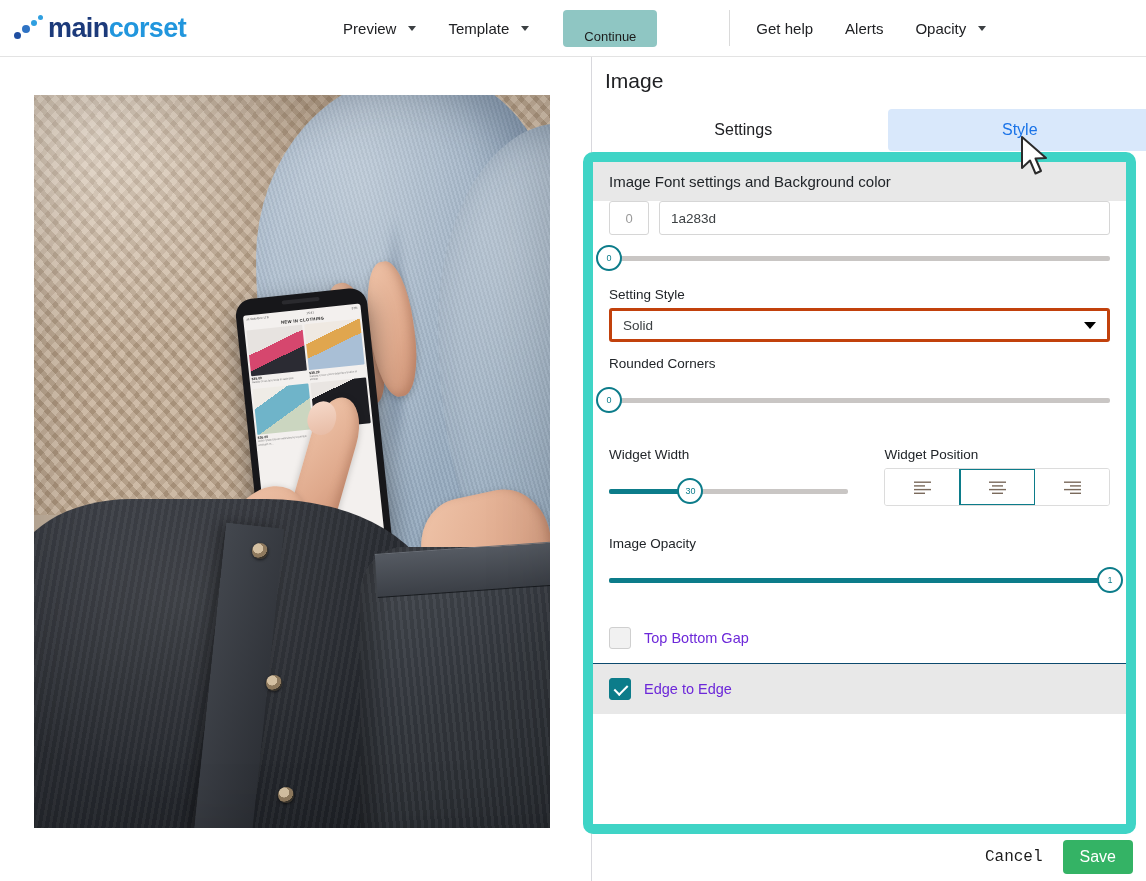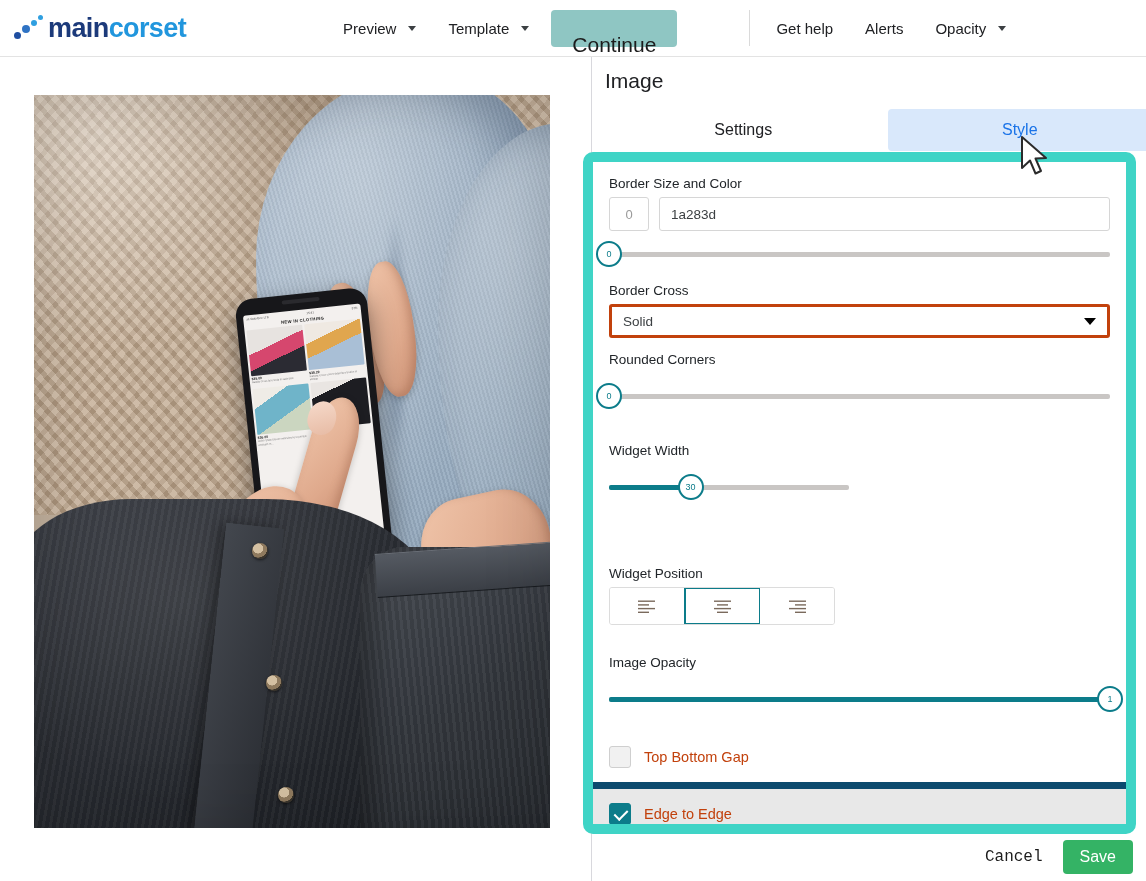--- a/index.html
+++ b/index.html
@@ -67,27 +67,27 @@
   }
   .caret {
     width: 0; height: 0;
     border-left: 4.5px solid transparent;
     border-right: 4.5px solid transparent;
     border-top: 5px solid #3c4043;
     display: inline-block;
   }
 
   #continue-btn {
-    margin-left: 6px;
+    margin-left: 18px;
     background: #8fc6c3;
     color: #1c1c1c;
-    font-size: 21px;
+    font-size: 13px;
     border: none;
     border-radius: 4px;
-    padding: 16px 21px;
+    padding: 8px 21px;
     height: 37px;
     line-height: 37px;
     cursor: pointer;
     font-family: "Liberation Sans", sans-serif;
   }
 
   #nav-divider {
     width: 1px;
     height: 36px;
     background: #dadada;
@@ -407,23 +407,22 @@
     align-items: center;
     justify-content: center;
     font-size: 9px;
     color: #0c7c8a;
     cursor: pointer;
   }
 
   
   #setting-grid {
     display: flex;
-    gap: 50px;
+    gap: 36px;
     padding-top: 2px;
-    flex-direction: column;
   }
   #setting-left { width: 240px; }
   #setting-right { width: 226px; }
   #pos-group {
     display: flex;
     border: 1px solid #dcdcdc;
     border-radius: 3px;
     overflow: hidden;
     height: 38px;
     background: #fff;
@@ -444,23 +443,23 @@
   }
   .align-ico { display: block; }
 
   
   .check-row {
     display: flex;
     align-items: center;
     gap: 13px;
     padding: 14px 16px;
     font-size: 14.5px;
-    color: #c2410c;
-  }
-  .check-row.banded { background: #e8e8e8; border-top: 7px solid #0c4a6e; }
+    color: #6d28d9;
+  }
+  .check-row.banded { background: #e8e8e8; border-top: 1px solid #0c4a6e; }
   .cbox {
     width: 22px; height: 22px;
     border: 1px solid #cfcfcf;
     border-radius: 3px;
     background: #f1f1f1;
     flex: none;
   }
   .cbox.on {
     background: #0c7c8a;
     border-color: #0c7c8a;
@@ -621,36 +620,36 @@
 
   <div id="panel-title">Image</div>
 
   <div id="tabs">
     <div class="tab">Settings</div>
     <div class="tab active">Style</div>
   </div>
 
   <div id="highlight">
 
+    <div class="section-head">Image Font settings and Background color</div>
 
     <div class="section-body">
 
-      <div class="field-label">Border Size and Color</div>
       <div class="row-inputs">
         <input class="num-input" value="0" style="">
         <input class="text-input" value="1a283d" style="">
       </div>
 
       <div class="slider">
         <div class="slider-track"></div>
         <div class="slider-fill" style="width:0%"></div>
         <div class="slider-knob" style="left:0%">0</div>
       </div>
 
-      <div class="field-label">Border Cross</div>
+      <div class="field-label">Setting Style</div>
       <div class="select-box">
         <span>Solid</span>
         <span class="select-arrow"></span>
       </div>
 
       <div class="field-label">Rounded Corners</div>
       <div class="slider" style="margin-bottom:16px">
         <div class="slider-track"></div>
         <div class="slider-fill" style="width:0%"></div>
         <div class="slider-knob" style="left:0%">0</div>

